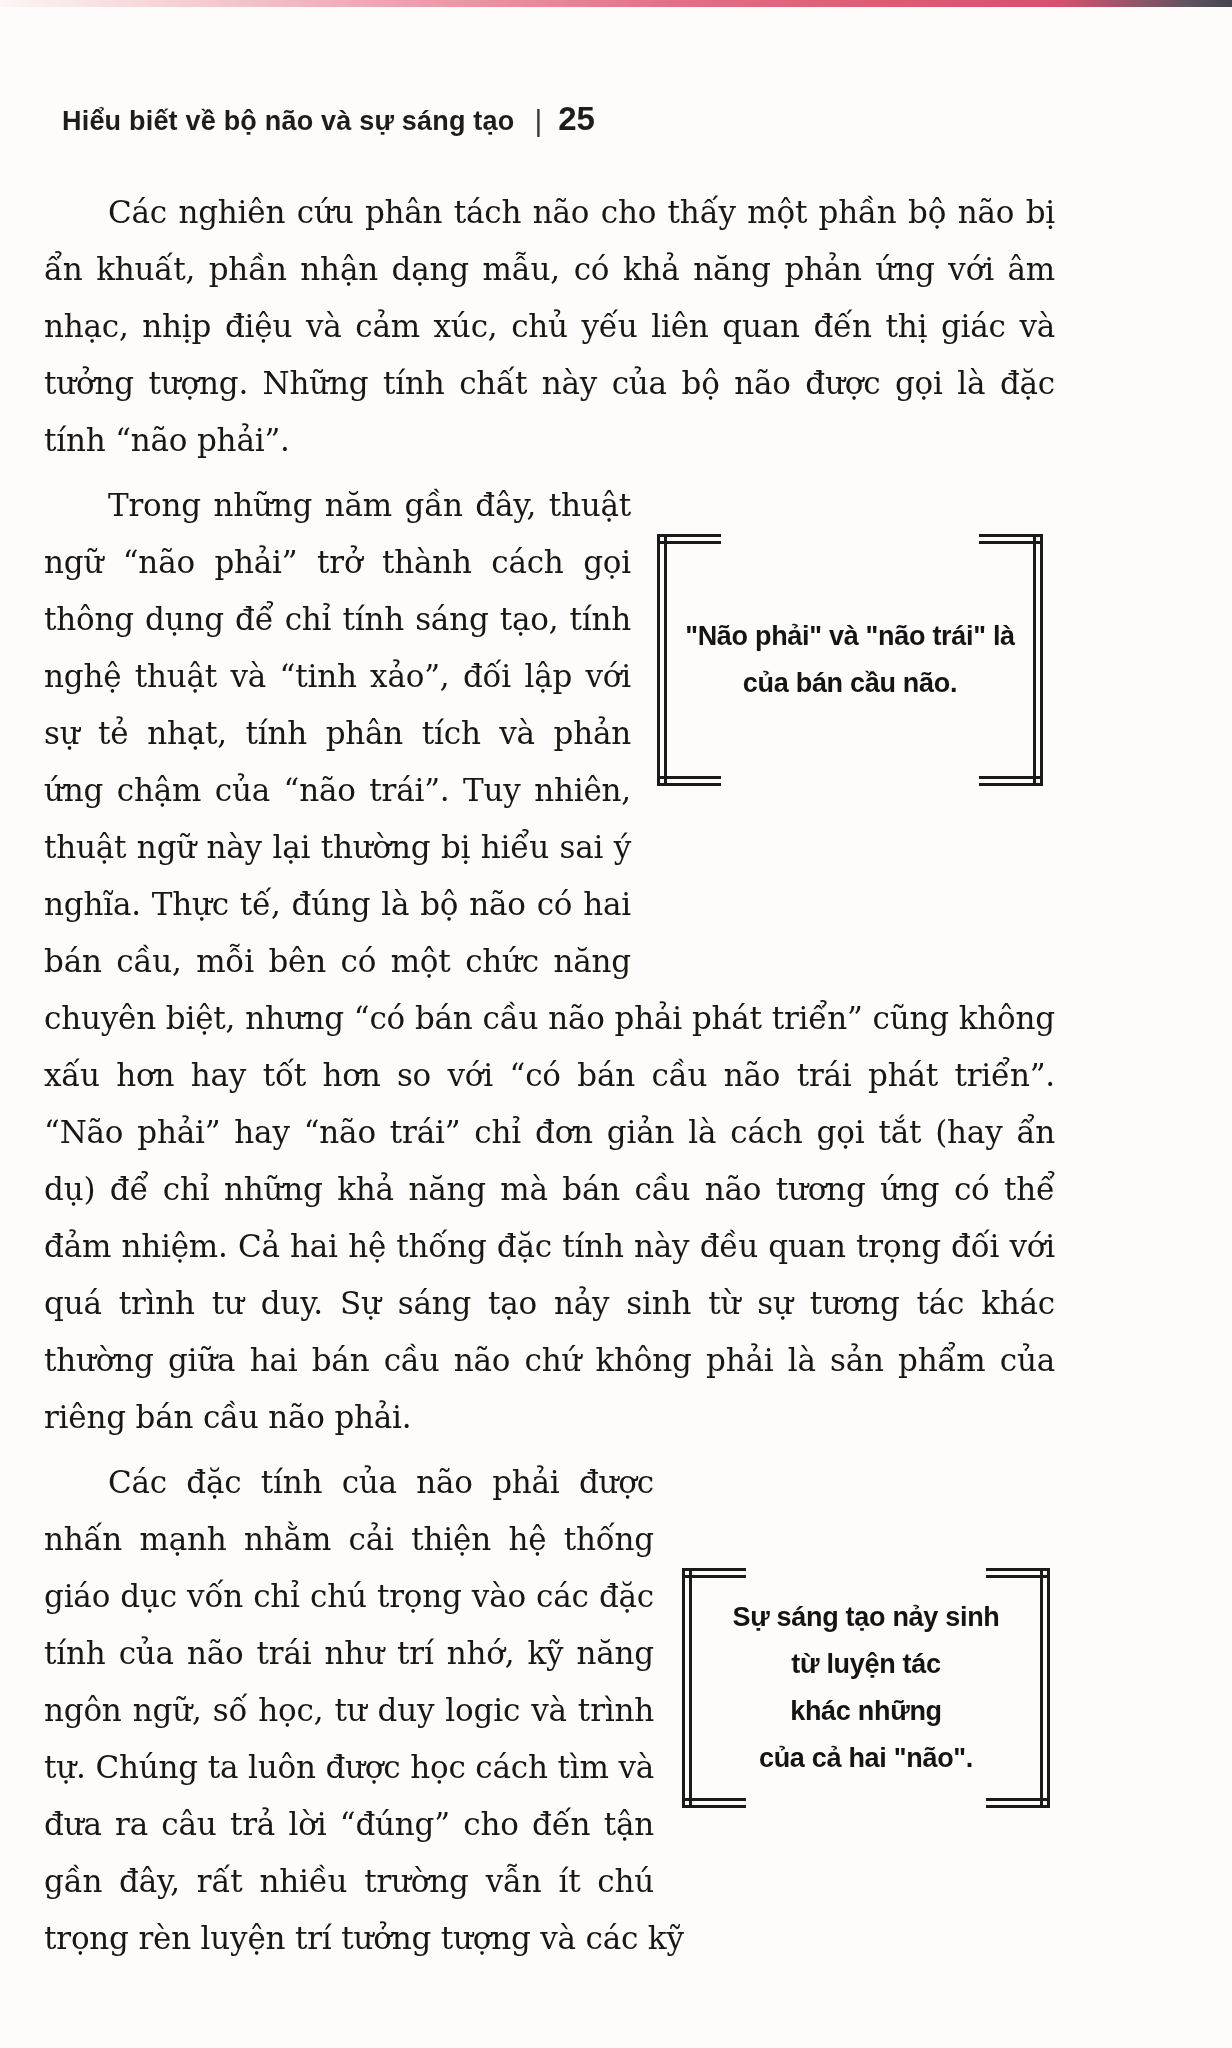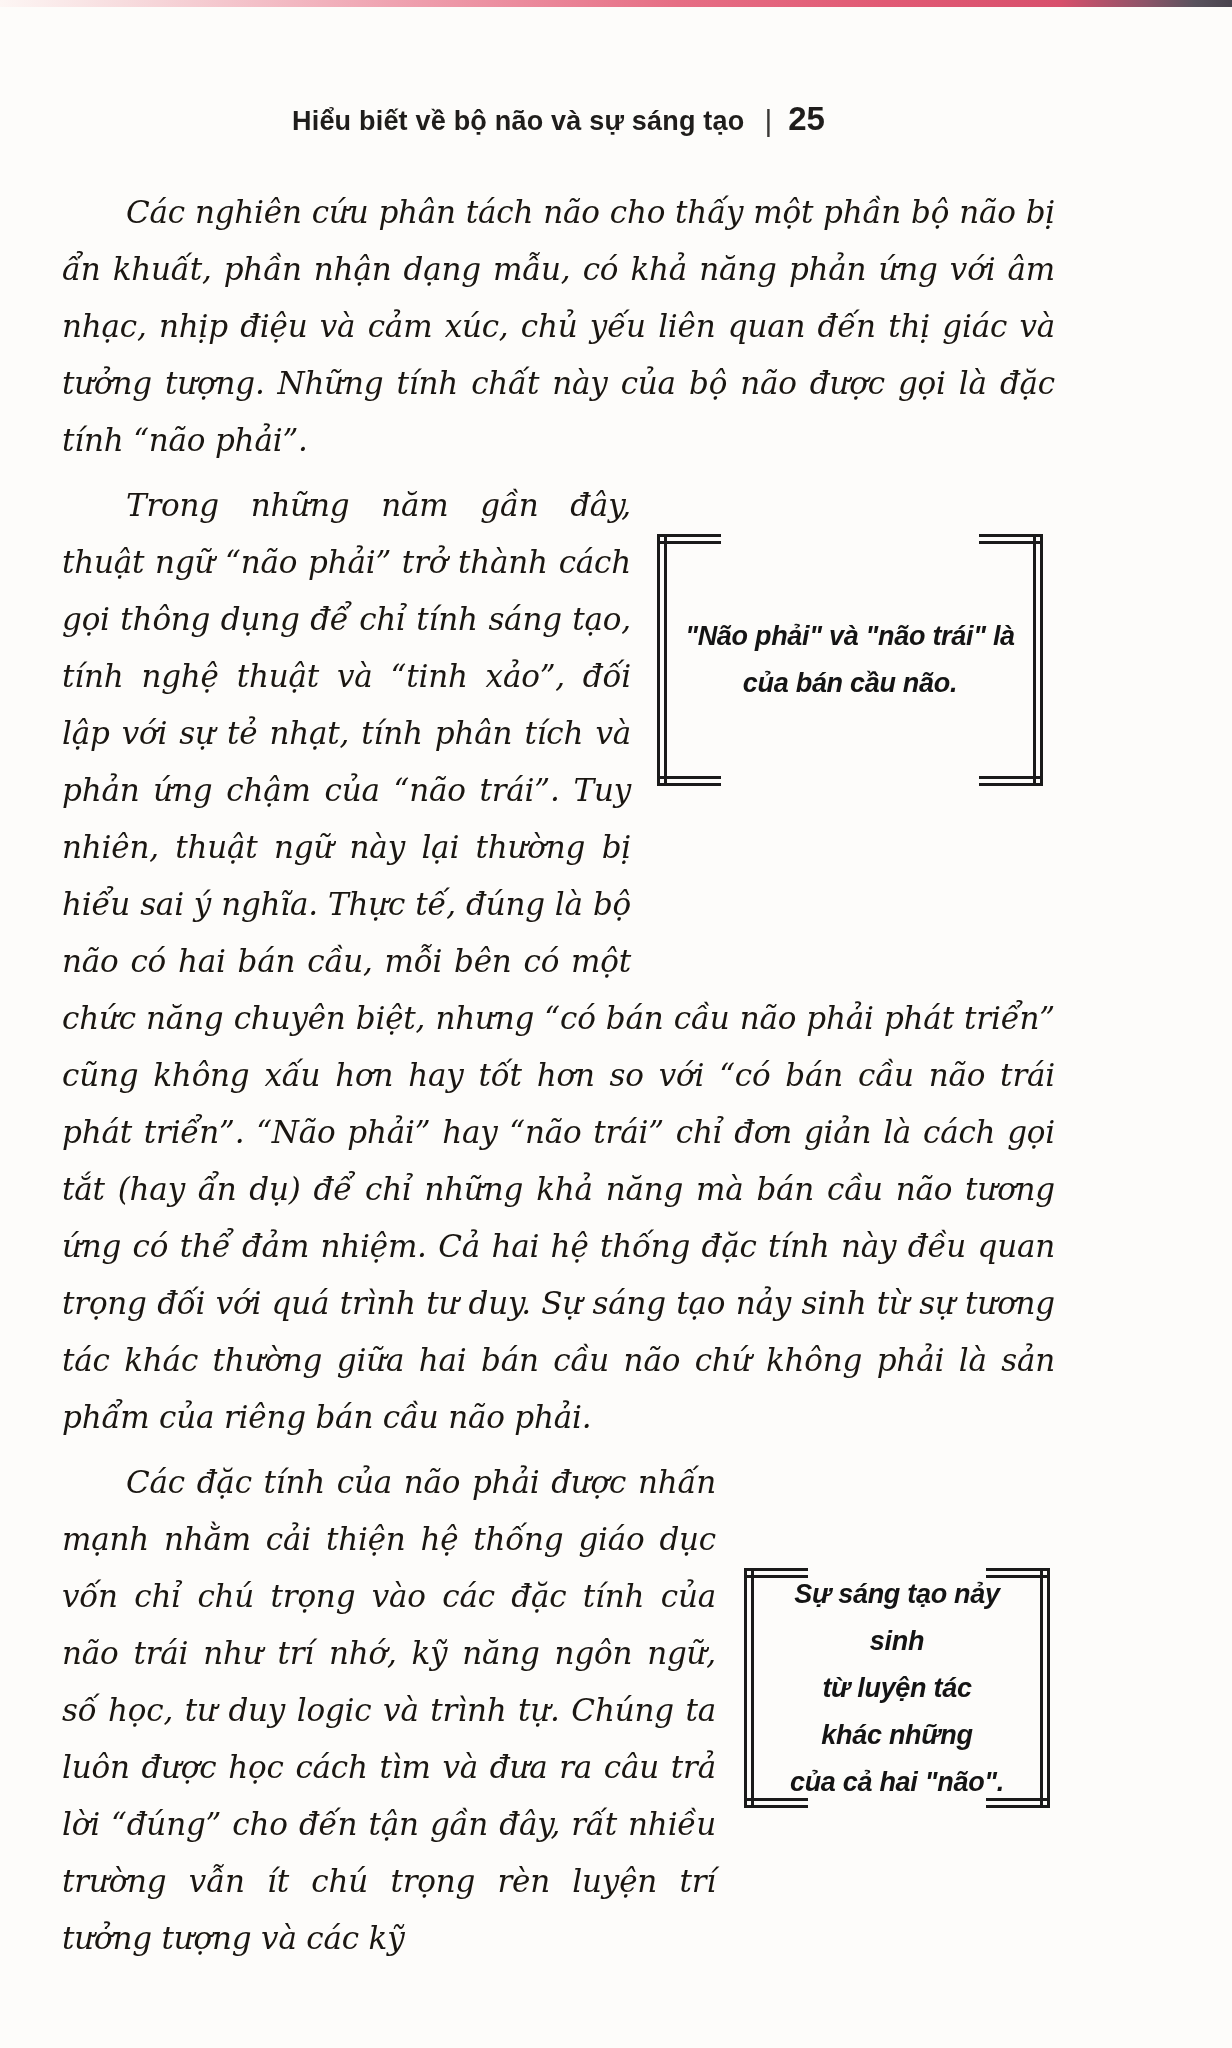--- a/index.html
+++ b/index.html
@@ -18,21 +18,21 @@
     top: 0; left: 0;
     width: 100%;
     height: 7px;
     background: linear-gradient(to right,
       #fdf6f4 0%, #f7dcde 10%, #efa2b0 32%, #e66e84 55%,
       #e15a74 72%, #d8506c 86%, #8c5468 93%, #59525d 97%, #4a444e 100%);
   }
   .header {
     margin: 0 177px 0 62px;
     padding-top: 100px;
-    text-align: center;
+    text-align: left;
     font-family: "Liberation Sans", sans-serif;
     color: #1f1d1b;
     white-space: nowrap;
   }
   .header .title {
     font-size: 27px;
     font-weight: 700;
     letter-spacing: 0.2px;
   }
   .header .divider {
@@ -40,44 +40,43 @@
     font-weight: 400;
     color: #3a3836;
     margin: 0 16px 0 20px;
     vertical-align: -1px;
   }
   .header .pagenum {
     font-size: 33px;
     font-weight: 700;
   }
   .body {
-    margin: 46px 177px 0 62px;
+    margin: 46px 177px 0 44px;
     font-size: 31px;
     line-height: 57px;
     letter-spacing: -0.2px;
     color: #1a1611;
     text-align: justify;
-    font-style: italic;
   }
   .para {
     margin: 0;
     text-indent: 64px;
   }
   .para + .para { margin-top: 8px; }
 
   
   .pull {
     float: right;
     position: relative;
     box-sizing: border-box;
     text-indent: 0;
     display: block;
   }
   .pull1 { width: 386px; height: 252px; margin: 57px 12px 148px 26px; }
-  .pull2 { width: 306px; height: 240px; margin: 114px 5px 102px 28px; }
+  .pull2 { width: 368px; height: 240px; margin: 114px 5px 102px 28px; }
 
   .pull-text {
     position: absolute;
     left: 24px; right: 24px; top: 0; bottom: 0;
     display: flex;
     flex-direction: column;
     justify-content: center;
     text-align: center;
     font-family: "Liberation Sans", sans-serif;
     font-weight: 700;

